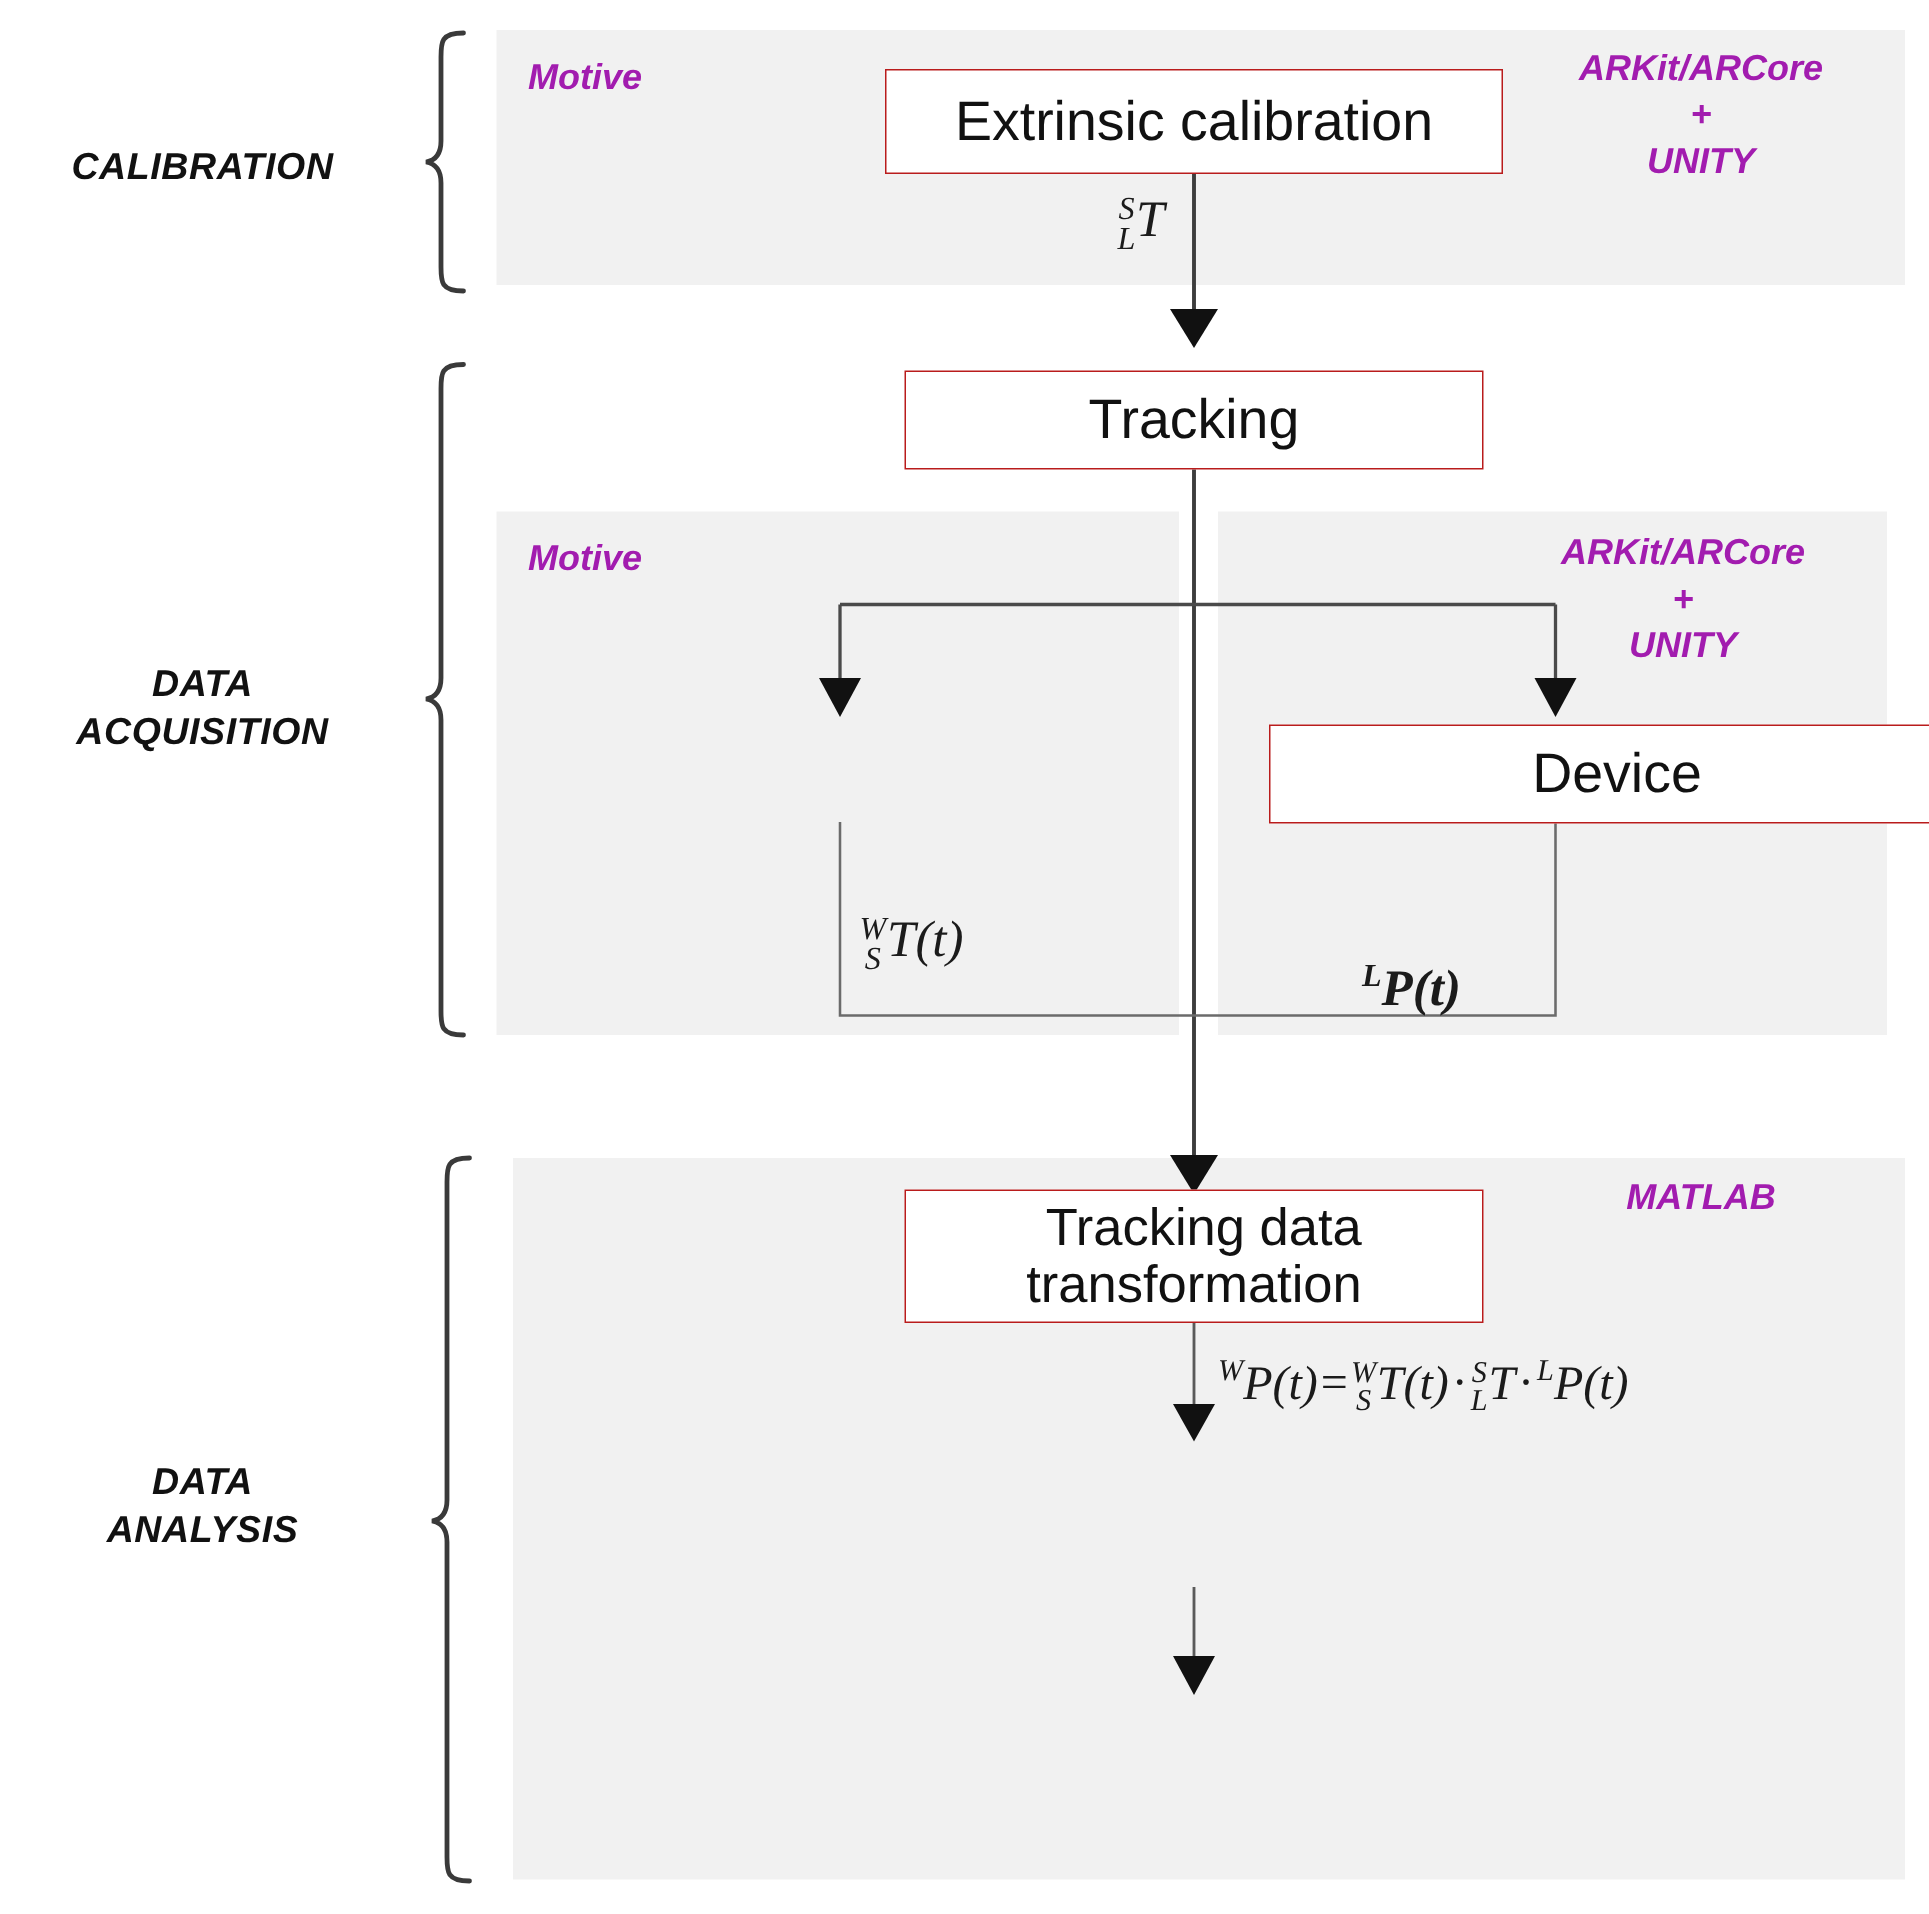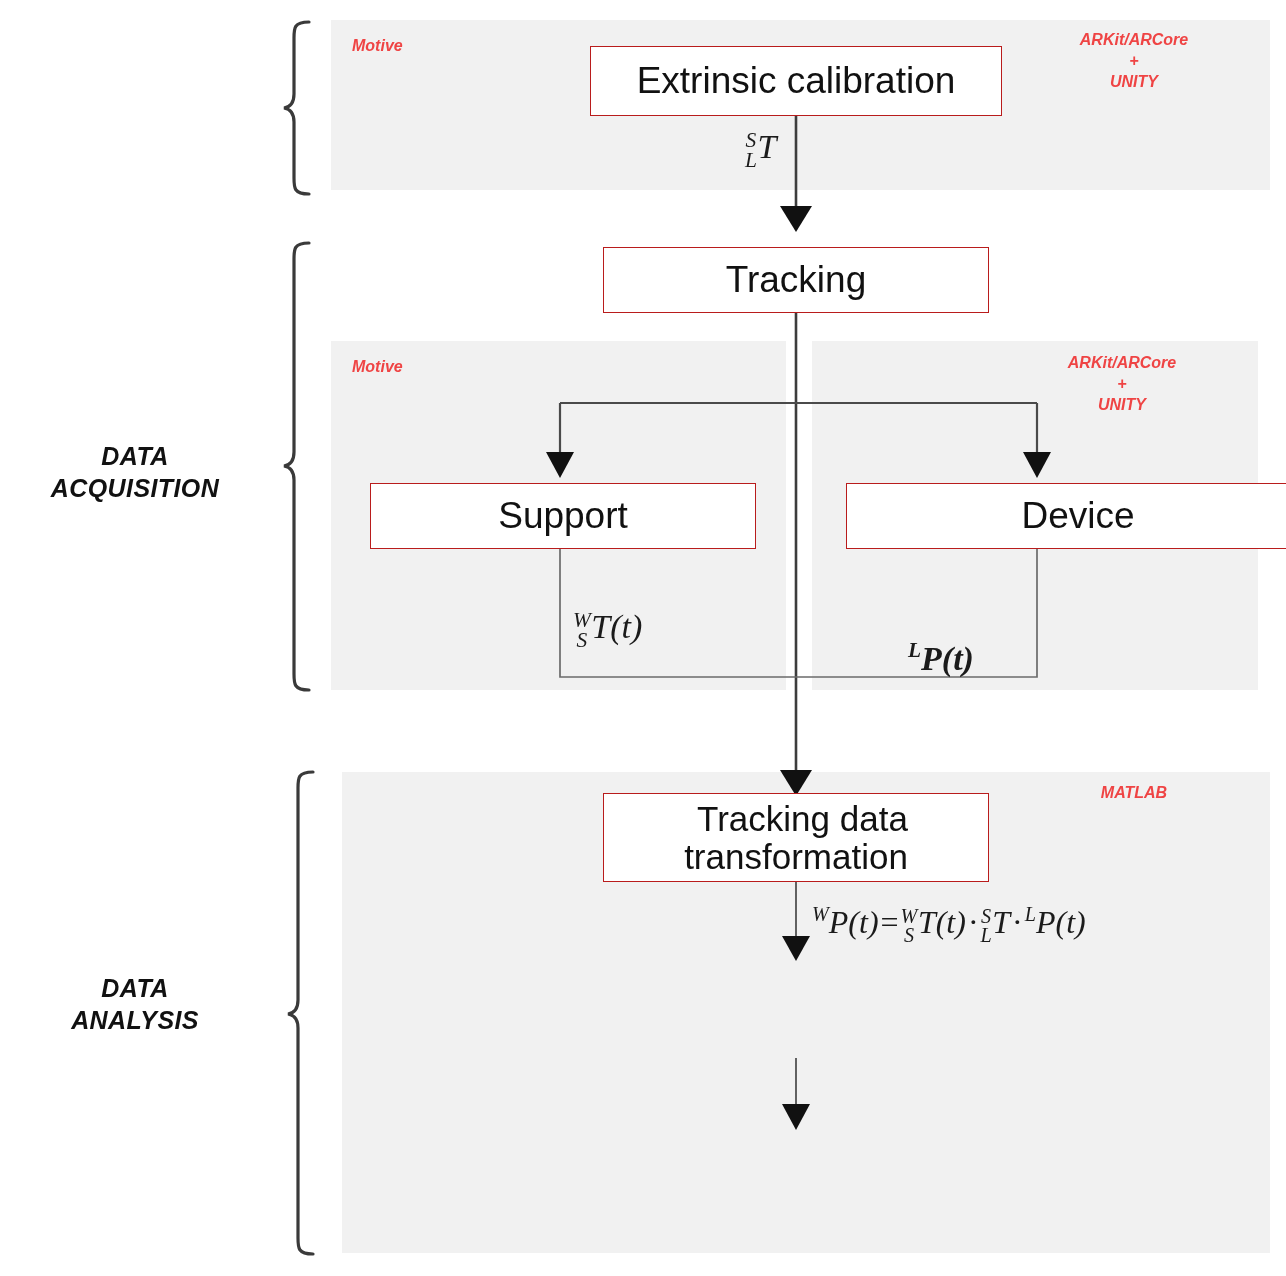--- a/index.html
+++ b/index.html
@@ -56,22 +56,22 @@
     line-height: 1.28;
     white-space: pre-line;
   }
 
   
   .tool-tag {
     position: absolute;
     font-family: "Liberation Sans", sans-serif;
     font-weight: bold;
     font-style: italic;
-    font-size: 16px;
-    color: #ef4444;
+    font-size: 24px;
+    color: #a21caf;
     line-height: 1.3;
     white-space: pre-line;
   }
   .tool-tag.left { text-align: left; }
   .tool-tag.right { text-align: center; }
 
   
   .math-label {
     position: absolute;
     font-family: "Liberation Serif", serif;
@@ -128,20 +128,21 @@
                C 290 109 294 113 294 122 L 294 178 C 294 188 294 194 309 194"></path>
 
       <path d="M 309 243 C 294 243 294 249 294 259 L 294 452 C 294 461 290 465 284 466
                C 290 467 294 471 294 480 L 294 674 C 294 684 294 690 309 690"></path>
 
       <path d="M 313 772 C 298 772 298 778 298 788 L 298 1000 C 298 1009 294 1013 288 1014
                C 294 1015 298 1019 298 1028 L 298 1238 C 298 1248 298 1254 313 1254"></path>
     </g>
   </svg>
 
+  <div class="stage-name" style="left:10px; top:95px; width:250px;">CALIBRATION</div>
 
   <div class="stage-name" style="left:10px; top:440px; width:250px;">DATA
 ACQUISITION</div>
 
   <div class="stage-name" style="left:10px; top:972px; width:250px;">DATA
 ANALYSIS</div>
 
   <div class="tool-tag left" style="left:352px; top:36px;">Motive</div>
 
   <div class="tool-tag right" style="left:1010px; top:30px; width:248px;">ARKit/ARCore
@@ -197,21 +198,20 @@
     <g>
       <path d="M 796 1058 L 796 1104" stroke="#5a5a5a" stroke-width="1.9" fill="none"></path>
       <path d="M 782 1104 L 810 1104 L 796 1130 z" fill="#111111"></path>
     </g>
   </svg>
 
   <div class="node-box one-line" style="left:590px; top:46px; width:412px; height:70px;">Extrinsic calibration</div>
 
   <div class="node-box one-line" style="left:603px; top:247px; width:386px; height:66px;">Tracking</div>
 
-  <div class="node-box one-line" style="left:370px; top:483px; width:386px; height:66px;">Support</div>
 
   <div class="node-box one-line" style="left:846px; top:483px; width:464px; height:66px;">Device</div>
 
   <div class="node-box two-line" style="left:603px; top:793px; width:386px; height:89px;">Tracking data
 transformation</div>
 
 
 
   <div class="math-label" style="left:745px; top:128px; font-size:34px;">
     <span class="stack"><span>S</span><span>L</span></span><span>T</span>

